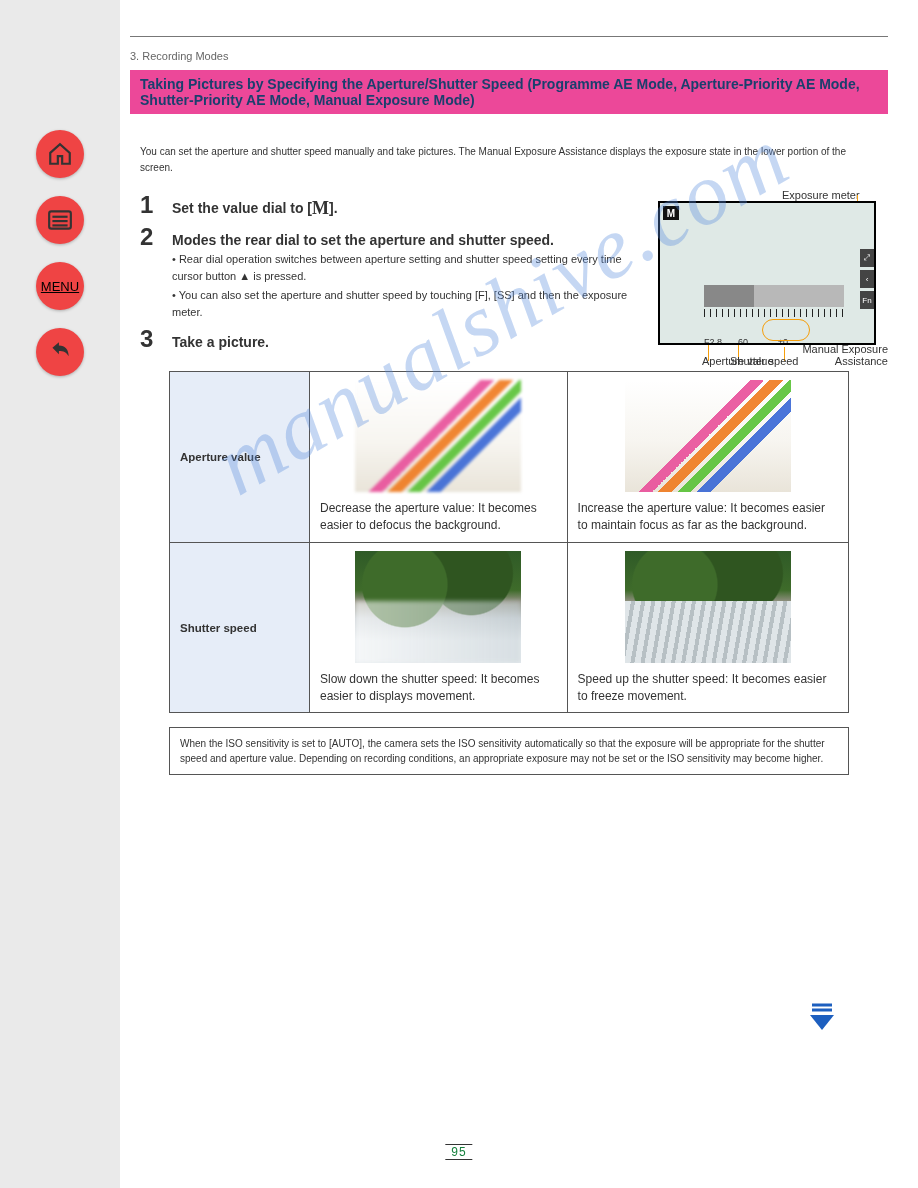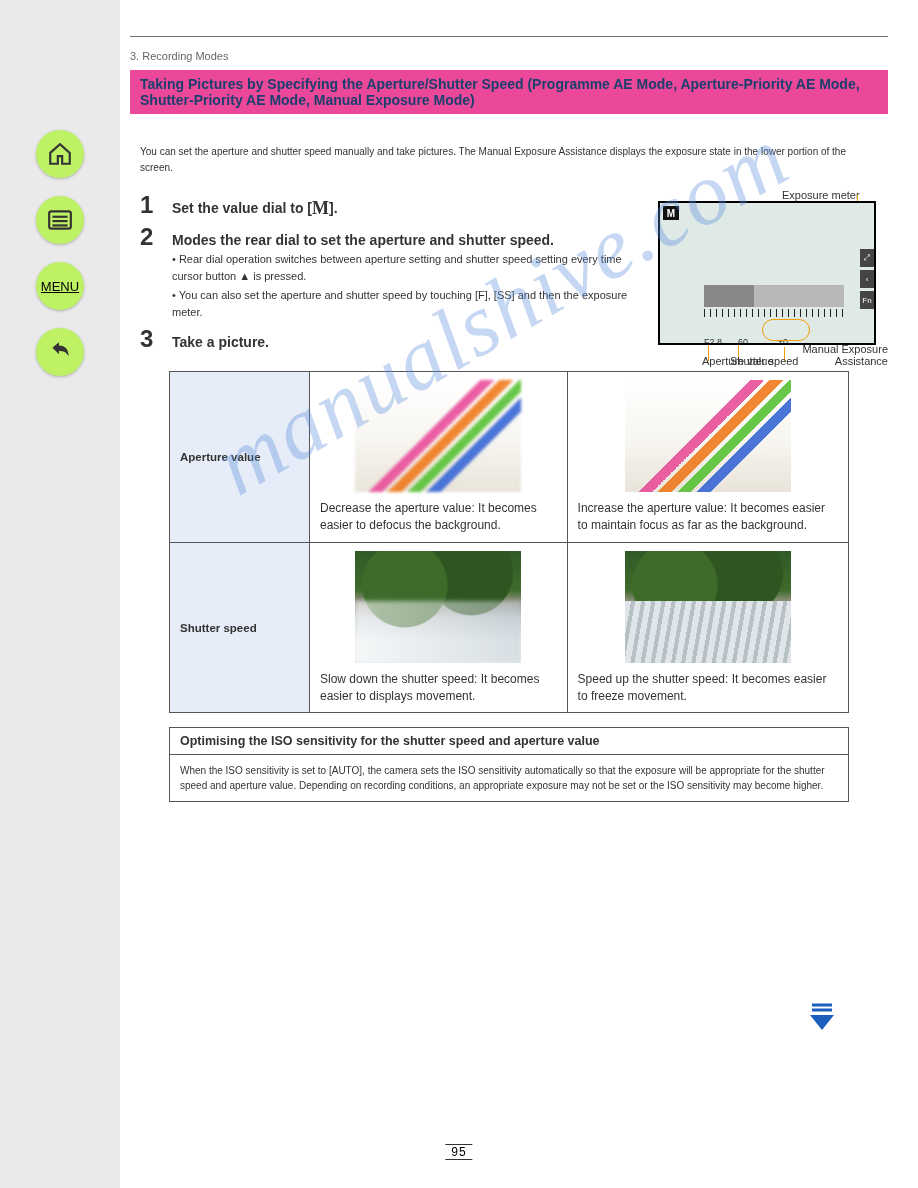--- a/index.html
+++ b/index.html
@@ -16,21 +16,21 @@
     left: 0; top: 0;
     width: 120px;
     height: 1188px;
     background: #eaeaea;
     padding-top: 130px;
   }
   .nav-btn {
     width: 48px;
     height: 48px;
     border-radius: 50%;
-    background: #bef264;
+    background: #ef4444;
     margin: 0 auto 18px auto;
     display: flex;
     align-items: center;
     justify-content: center;
     box-shadow: 0 1px 3px rgba(0,0,0,0.25);
     cursor: pointer;
   }
   .nav-btn svg { width: 26px; height: 26px; }
   .nav-btn .menu-text {
     font-size: 13px;
@@ -272,21 +272,21 @@
     position: absolute;
     right: 80px;
     top: 1000px;
   }
   .continue-arrow svg { width: 32px; height: 32px; }
   .pagenum {
     position: absolute;
     left: 50%; bottom: 28px;
     transform: translateX(-50%);
     font-size: 12px;
-    color: #000000;
+    color: #15803d;
     border-top: 1px solid #333;
     border-bottom: 1px solid #333;
     padding: 0 6px;
     letter-spacing: 1px;
   }
 </style>
 </head>
 <body>
 
 <div class="sidebar">
@@ -399,21 +399,20 @@
       </td>
       <td>
         <div class="photo-box river fast"></div>
         <div class="photo-desc">Speed up the shutter speed: It becomes easier to freeze movement.</div>
       </td>
     </tr>
   </tbody>
     </table>
 
   <div class="box-frame">
-    <div class="box-head">Optimising the ISO sensitivity for the shutter speed and aperture value</div>
     <div class="box-body">When the ISO sensitivity is set to [AUTO], the camera sets the ISO sensitivity automatically so that the exposure will be appropriate for the shutter speed and aperture value. Depending on recording conditions, an appropriate exposure may not be set or the ISO sensitivity may become higher.</div>
   </div>
 
   <div class="continue-arrow">
     <svg viewBox="0 0 32 32">
       <line x1="6" y1="5" x2="26" y2="5" stroke="#1d5fbf" stroke-width="3"></line>
       <line x1="6" y1="10" x2="26" y2="10" stroke="#1d5fbf" stroke-width="3"></line>
       <polygon points="4,15 28,15 16,30" fill="#1d5fbf"></polygon>
     </svg>
   </div>

